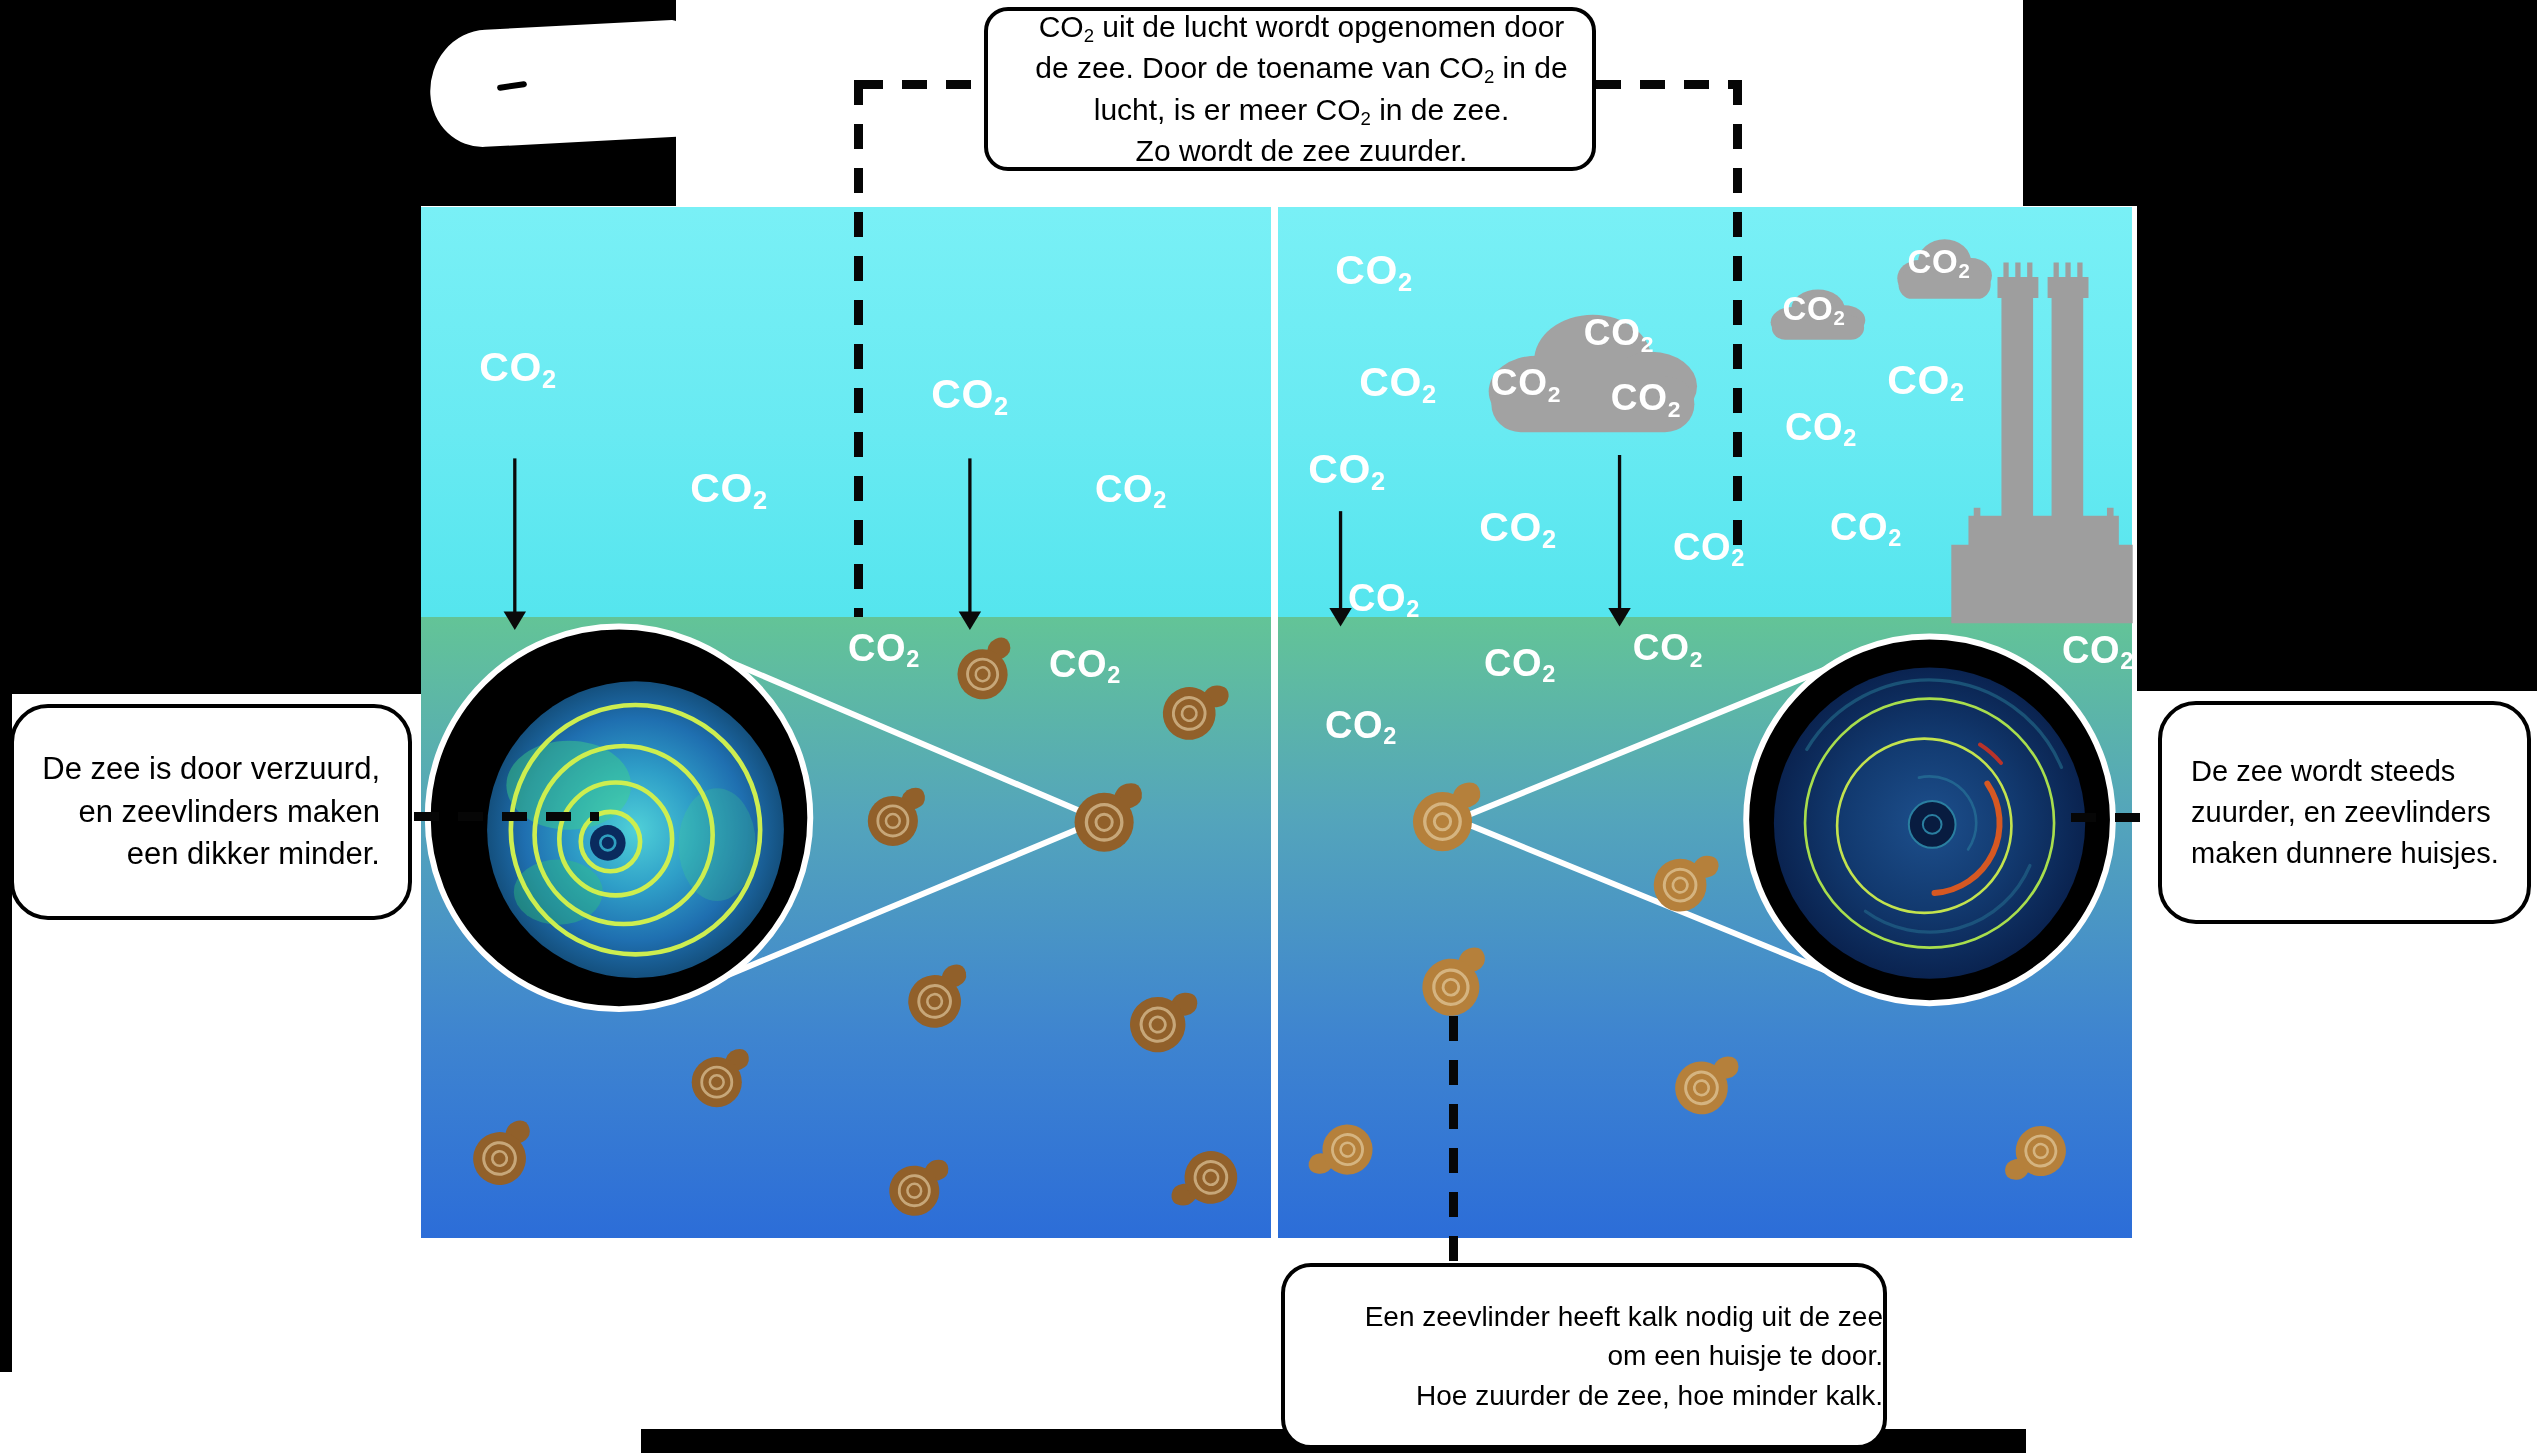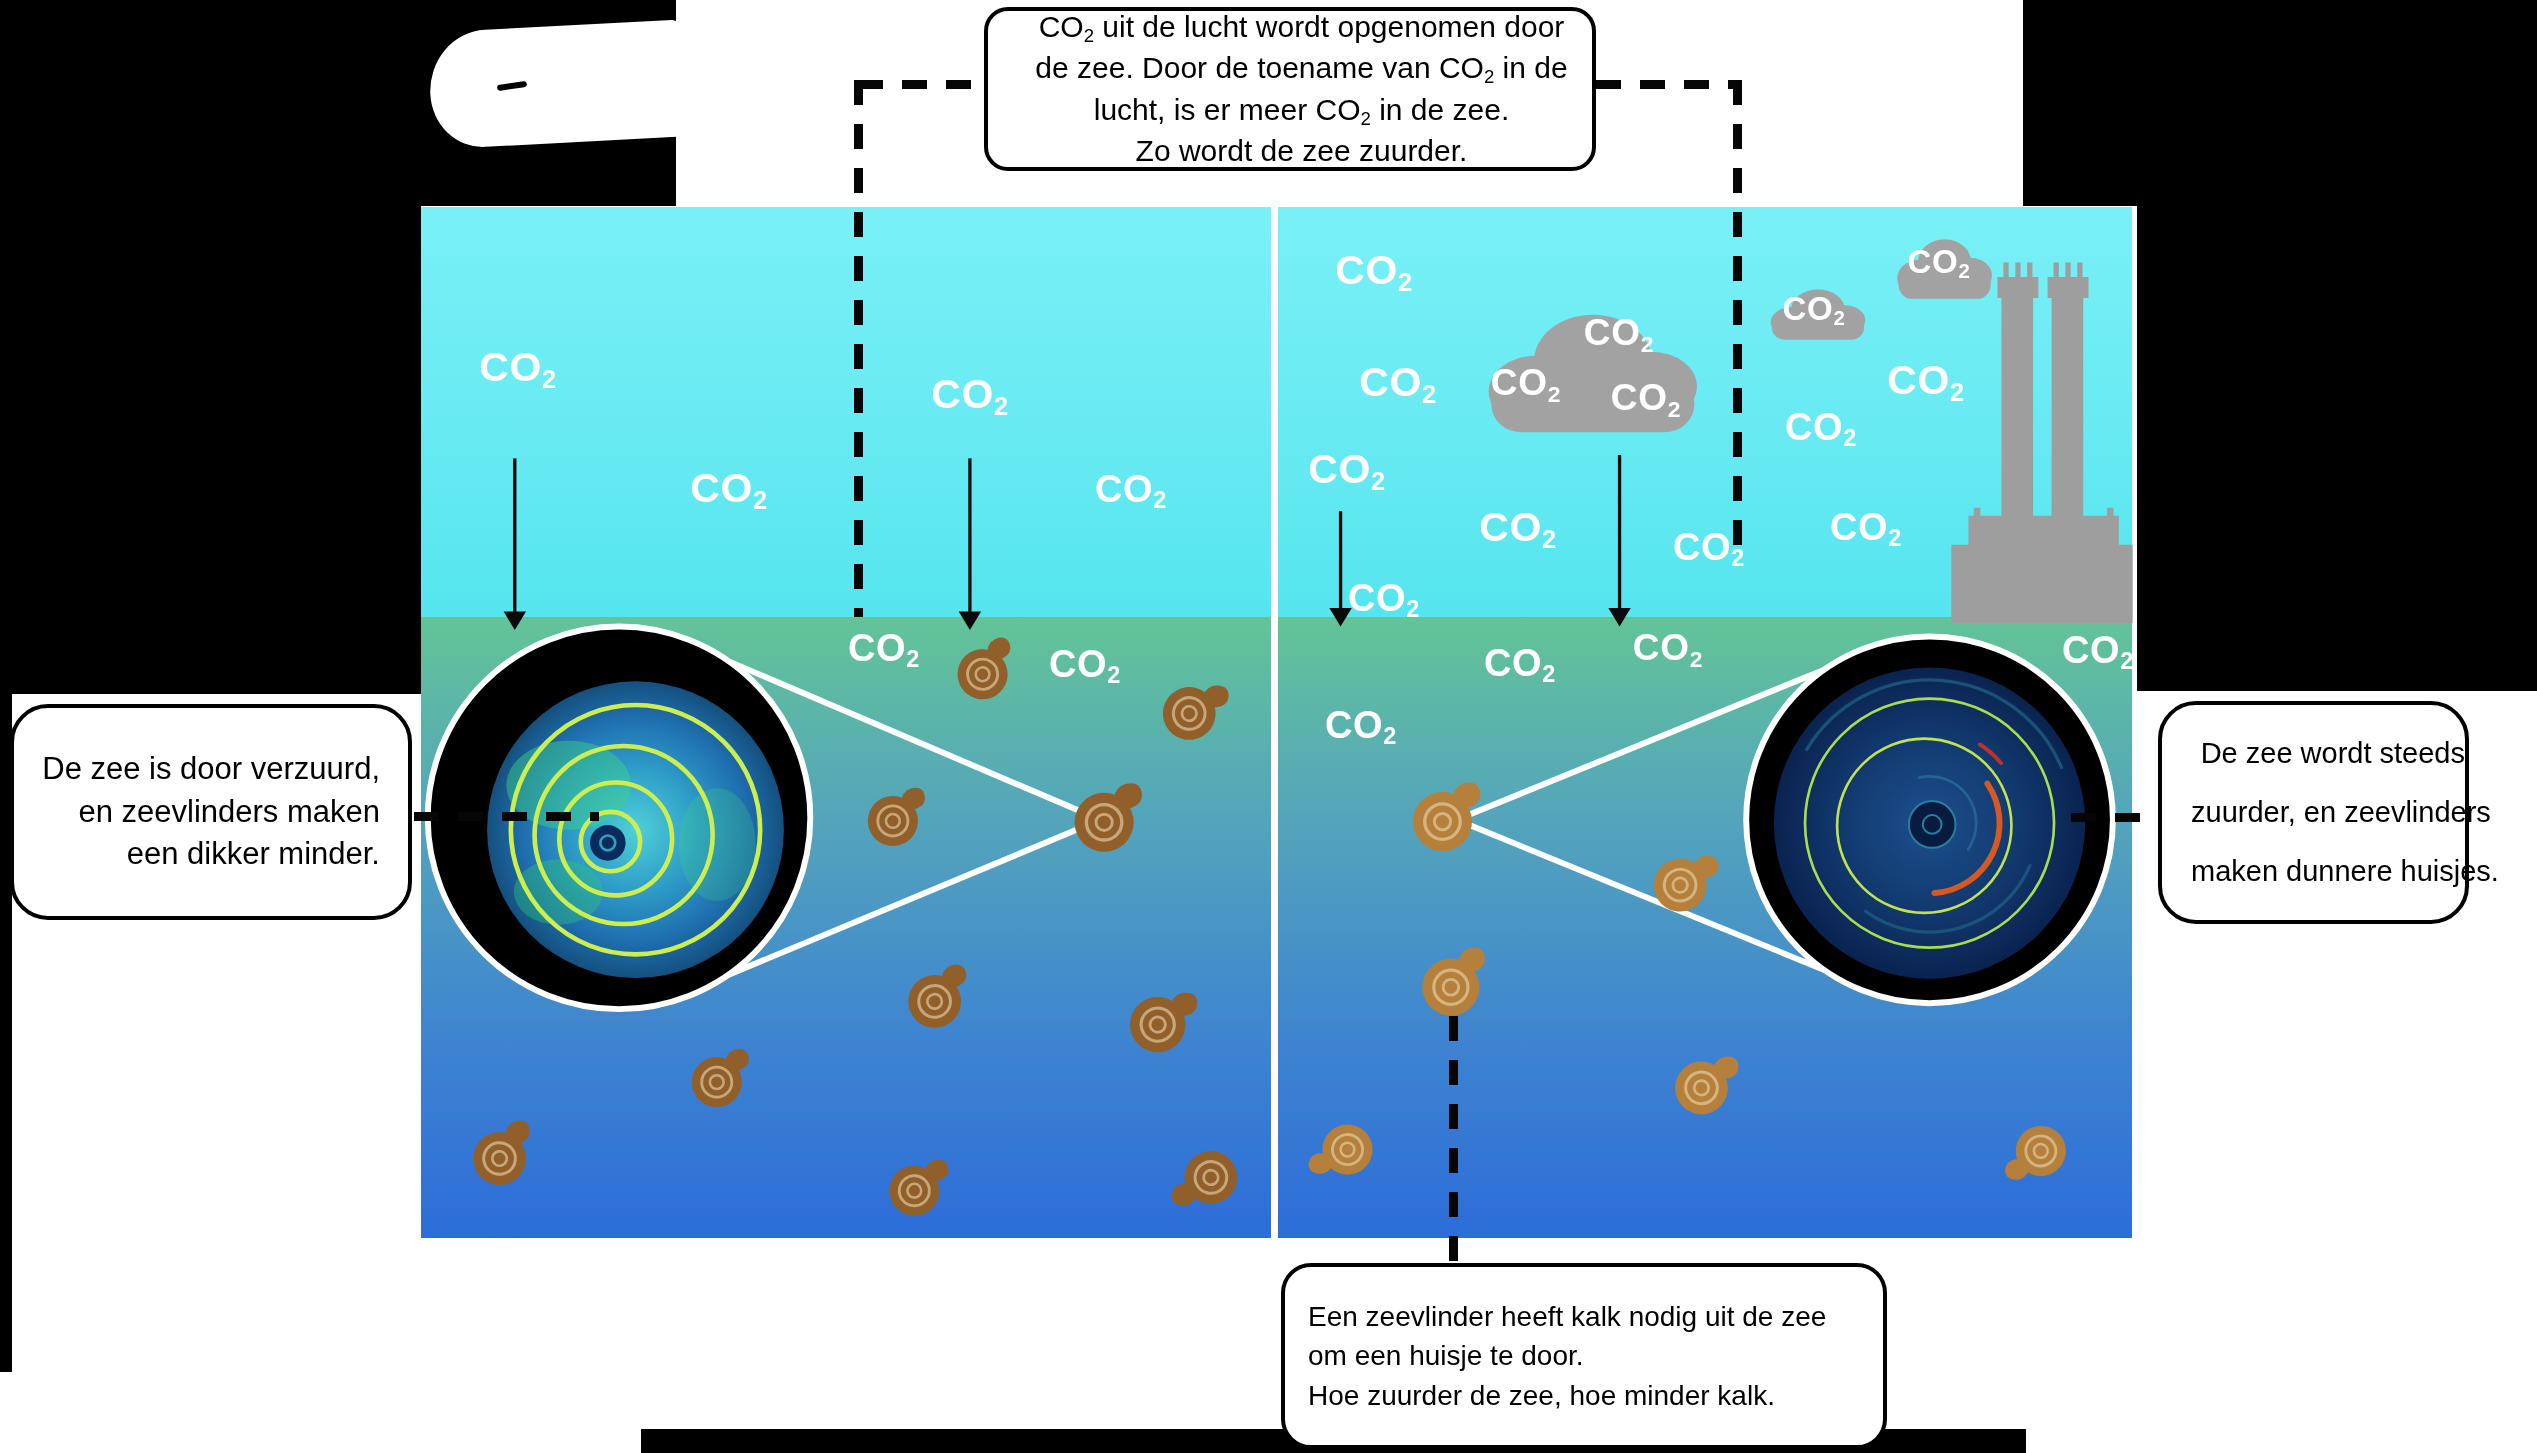--- a/index.html
+++ b/index.html
@@ -20,24 +20,24 @@
   .dash-h{position:absolute;height:8.6px;z-index:50;
        background:repeating-linear-gradient(90deg,#060606 0 25px,transparent 25px 44px);}
   .callout{position:absolute;background:#fff;border:4.6px solid #000;box-sizing:border-box;
        z-index:60;display:flex;flex-direction:column;justify-content:center;color:#000;padding-left:23px;}
   .callout .ln{white-space:nowrap;}
   .callout sub{font-size:62%;vertical-align:-20%;}
   #callout-top{left:984px;top:6.6px;width:612px;height:164px;border-radius:24px;
        border-width:4px;font-size:30px;line-height:1.32;text-align:center;}
   #callout-left{left:10px;top:704px;width:402px;height:216px;border-radius:38px;
        font-size:31px;line-height:1.38;text-align:right;padding-right:28px;}
-  #callout-right{left:2158px;top:701px;width:311px;height:223px;border-radius:38px;
-       font-size:29px;line-height:1.42;text-align:right;padding-left:29px;gap:18px;}
+  #callout-right{left:2158px;top:701px;width:373px;height:223px;border-radius:38px;
+       font-size:29px;line-height:1.42;text-align:left;padding-left:29px;}
   #callout-bottom{left:1281px;top:1263px;width:606px;height:186px;border-radius:30px;
-       font-size:28px;line-height:1.40;text-align:left;}
+       font-size:28px;line-height:1.40;text-align:right;}
   #scribble{position:absolute;left:430px;top:26px;width:254px;height:117px;background:#fff;
        border-radius:59px 9.2px 10.6px 53px / 63px 12px 9.2px 56px;transform:rotate(-3deg);z-index:6;}
   #scribble-slit{position:absolute;left:497px;top:83px;width:30px;height:6px;background:#000;
        border-radius:3.3px;transform:rotate(-8deg);z-index:7;}
 </style>
 </head>
 <body>
 
 <div id="stage">
 

